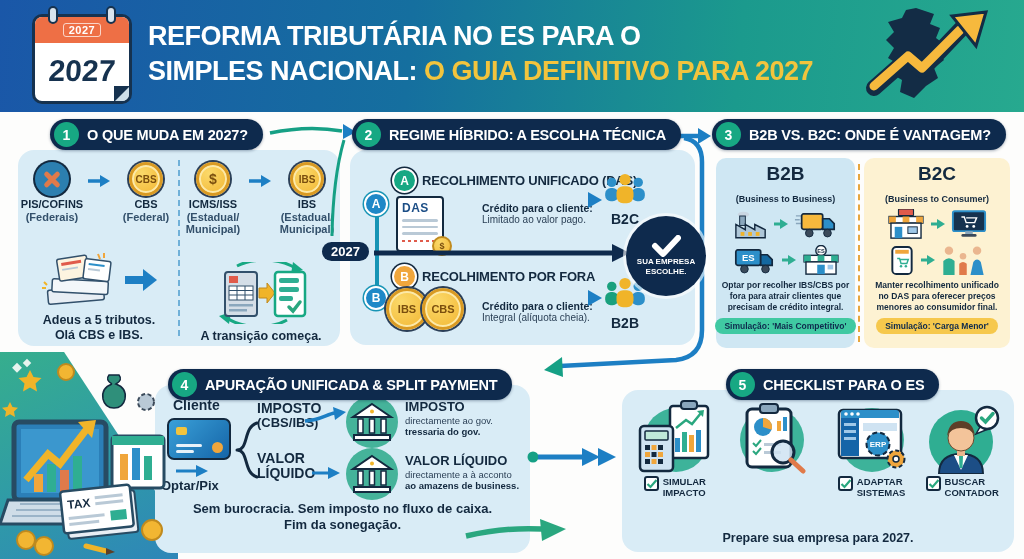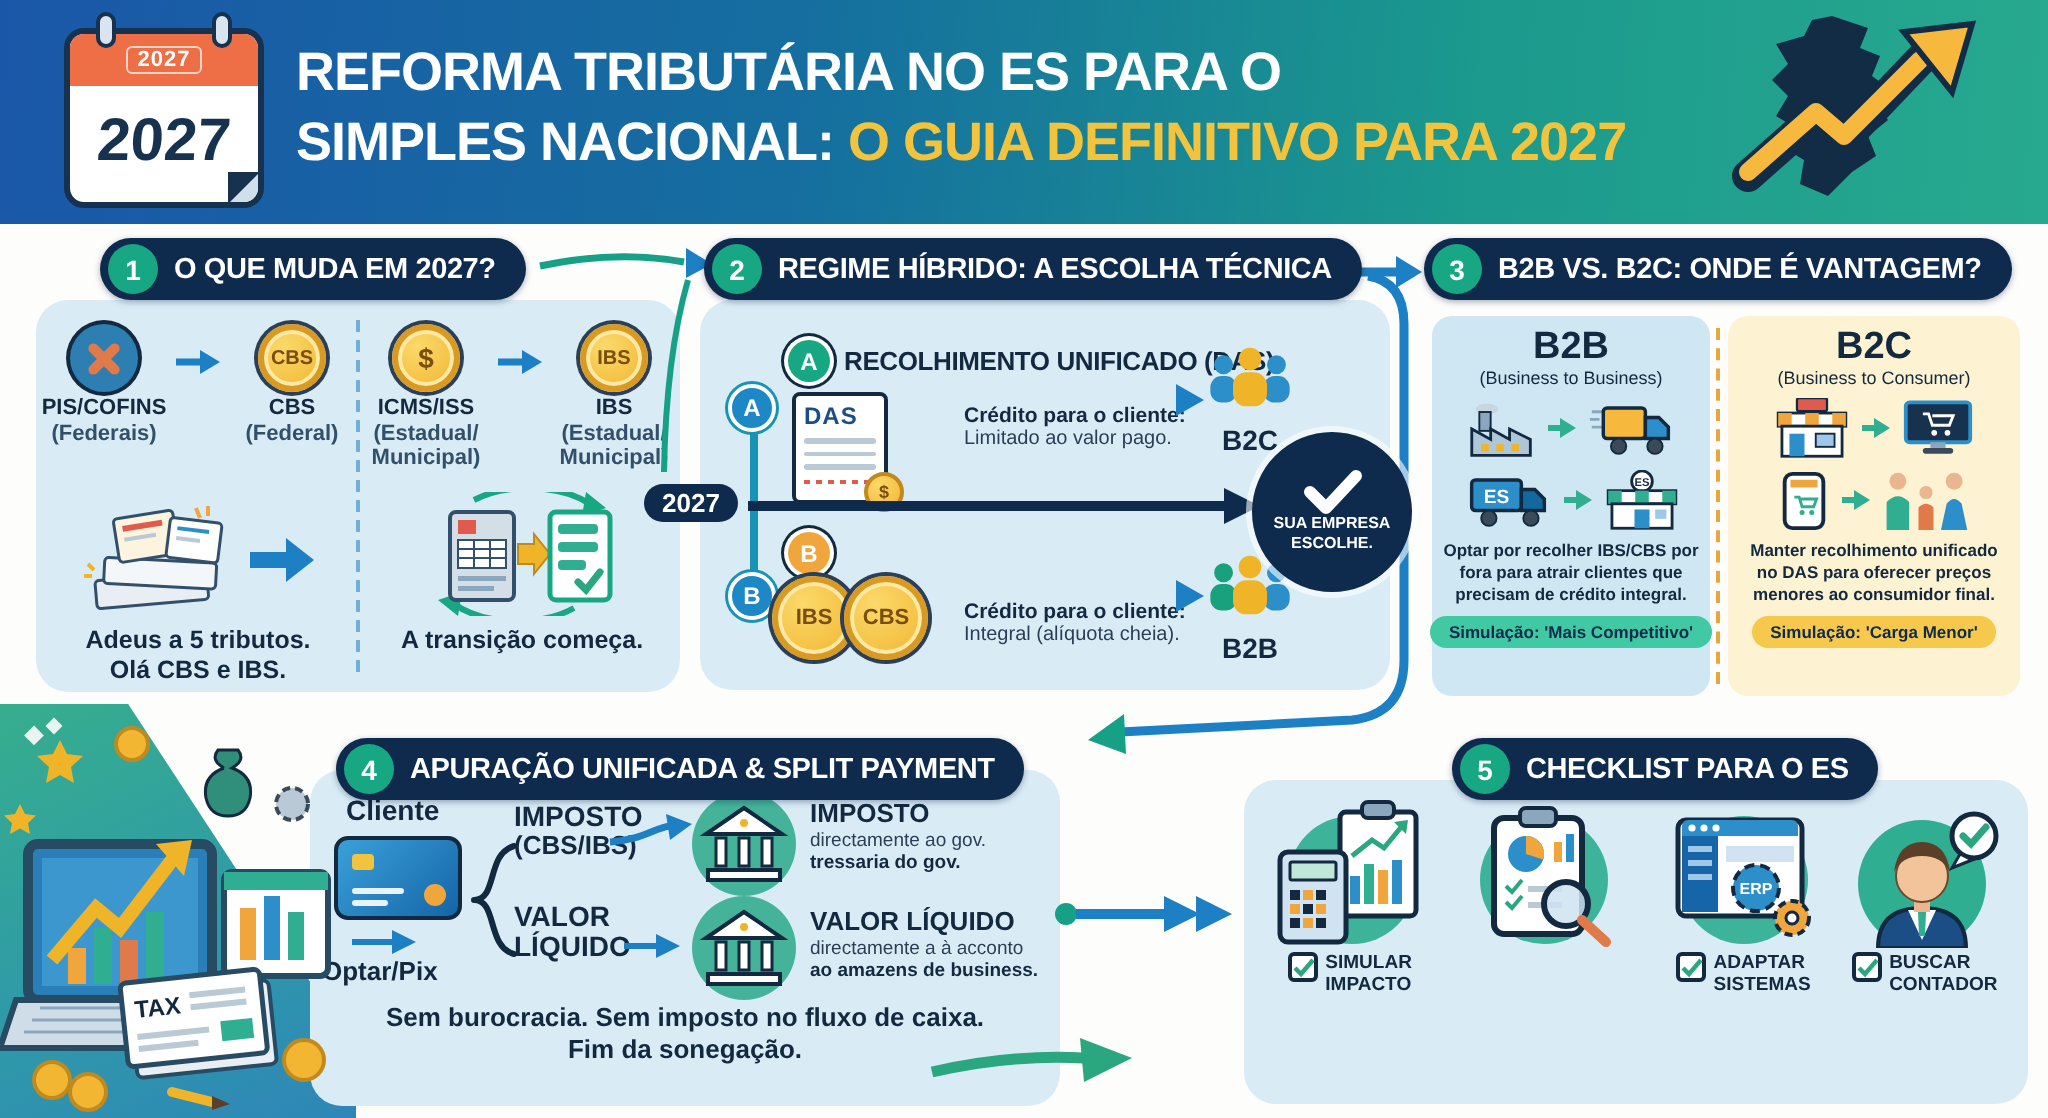--- a/index.html
+++ b/index.html
@@ -66,21 +66,21 @@
   .credit .c2{font-size:10px;font-weight:500;color:#2a3f55}
   .ppl{position:absolute;width:46px;text-align:center}
   .ppl .ppl-lb{font-size:14px;font-weight:800;color:#13293f;margin-top:1px}
   .choice{position:absolute;left:626px;top:216px;width:80px;height:80px;border-radius:50%;background:#0e2a4d;z-index:7;
     display:flex;flex-direction:column;align-items:center;justify-content:center;box-shadow:0 0 0 3px rgba(255,255,255,.6)}
   .choice .cl{color:#fff;font-size:8px;font-weight:800;line-height:1.25;text-align:center}
 
   
   .s3box{position:absolute;border-radius:10px;display:flex;flex-direction:column;align-items:center;padding-top:6px;z-index:1}
   .s3box .bt{font-size:19px;font-weight:800;color:#13293f;line-height:1}
-  .s3box .bs{font-size:9px;font-weight:400;color:#13293f;margin-top:1px}
+  .s3box .bs{font-size:9px;font-weight:700;color:#13293f;margin-top:11px}
   .irow{display:flex;align-items:center;gap:5px;margin-top:4px;height:32px}
   .s3desc{font-size:8.5px;font-weight:800;color:#13293f;text-align:center;line-height:1.3;width:130px;margin-top:4px}
   .s3badge{margin-top:5px;font-size:8.5px;font-weight:800;color:#0e2a4d;padding:3px 9px;border-radius:10px;white-space:nowrap}
   .s3badge.teal{background:#40c9a2}.s3badge.gold{background:#f6c84c}
   .s3div{position:absolute;left:858px;top:164px;height:178px;border-left:2.5px dashed #e8a63d;z-index:2}
 
   
   .s4lbl{position:absolute;font-weight:800;color:#13293f;line-height:1.1}
   .card4{position:absolute;width:64px;height:42px;border-radius:7px;background:linear-gradient(135deg,#3aa0d8,#1565a8);border:2.5px solid #13293f}
   .card4 .chip{position:absolute;left:7px;top:7px;width:11px;height:8px;background:#f2c43d;border-radius:2px}
@@ -213,21 +213,21 @@
           <path d="M1,12 H20" stroke="#1d7fc4" stroke-width="8"></path>
             <path d="M19,1 L33,12 L19,23 Z" fill="#1d7fc4"></path>
         </svg>
       </div>
       <div class="cap" style="margin-top:3px">
         <div>Adeus a 5 tributos.</div>
         <div>Olá CBS e IBS.</div>
       </div>
     </div>
 
-    <div class="s1cell" style="left:168px;top:96px;width:150px">
+    <div class="s1cell" style="left:168px;top:112px;width:150px">
       <svg width="104" height="62" viewBox="0 0 104 62">
         <path d="M28,4 A40,22 0 0 1 86,6" stroke="#17a883" stroke-width="3" fill="none"></path>
           <polygon points="84,0 94,8 82,12" fill="#17a883"></polygon>
         <path d="M78,58 A40,22 0 0 1 18,56" stroke="#17a883" stroke-width="3" fill="none"></path>
           <polygon points="20,62 10,54 22,50" fill="#17a883"></polygon>
         <rect x="16" y="10" width="32" height="44" rx="3" fill="#d4dee7" stroke="#32506b" stroke-width="2"></rect>
         <rect x="20" y="14" width="9" height="7" fill="#e05b4b"></rect>
         <rect x="20" y="24" width="24" height="14" fill="#fff" stroke="#32506b" stroke-width="1"></rect>
         <path d="M20,28.5 h24 M20,33 h24 M28,24 v14 M36,24 v14" stroke="#32506b" stroke-width="1"></path>
         <rect x="20" y="42" width="24" height="2.5" fill="#8aa7bd"></rect>
@@ -279,20 +279,21 @@
           <rect x="30" y="17" width="14" height="14" rx="6" fill="#2c8fc9"></rect>
         <circle cx="23" cy="8" r="6" fill="#f0b429"></circle>
           <rect x="14" y="15" width="18" height="18" rx="7" fill="#f0b429"></rect>
       </svg>
       <div class="ppl-lb">B2C</div>
     </div>
 
     <div class="lbadge b" style="left:44px;top:116px">
         <span>B</span>
       </div>
+    <div class="shead" style="left:72px;top:119px">RECOLHIMENTO POR FORA</div>
     <div class="coin" style="position:absolute;left:36px;top:138px;width:42px;height:42px;font-size:11px;z-index:2">
         <span>IBS</span>
       </div>
     <div class="coin" style="position:absolute;left:72px;top:138px;width:42px;height:42px;font-size:11px;z-index:3">
         <span>CBS</span>
       </div>
     <div class="credit" style="left:132px;top:150px">
       <div class="c1">Crédito para o cliente:</div>
       <div class="c2">Integral (alíquota cheia).</div>
     </div>
@@ -601,20 +602,21 @@
             <rect x="1" y="1" width="13" height="13" rx="2" fill="#fff" stroke="#13293f" stroke-width="2"></rect>
             <path d="M3.5,8 l3,3 6,-7" stroke="#2aa77f" stroke-width="2.2" fill="none"></path>
           </svg>
           <div class="tx">
               <div>BUSCAR</div>
               <div>CONTADOR</div>
             </div>
         </div>
       </div>
     </div>
+    <div class="s5foot">Prepare sua empresa para 2027.</div>
   </div>
 
   <div class="pill" style="left:50px;top:119px">
     <div class="num">1</div>
     <div class="t">O QUE MUDA EM 2027?</div>
   </div>
   <div class="pill" style="left:352px;top:119px">
     <div class="num">2</div>
     <div class="t">REGIME HÍBRIDO: A ESCOLHA TÉCNICA</div>
   </div>

